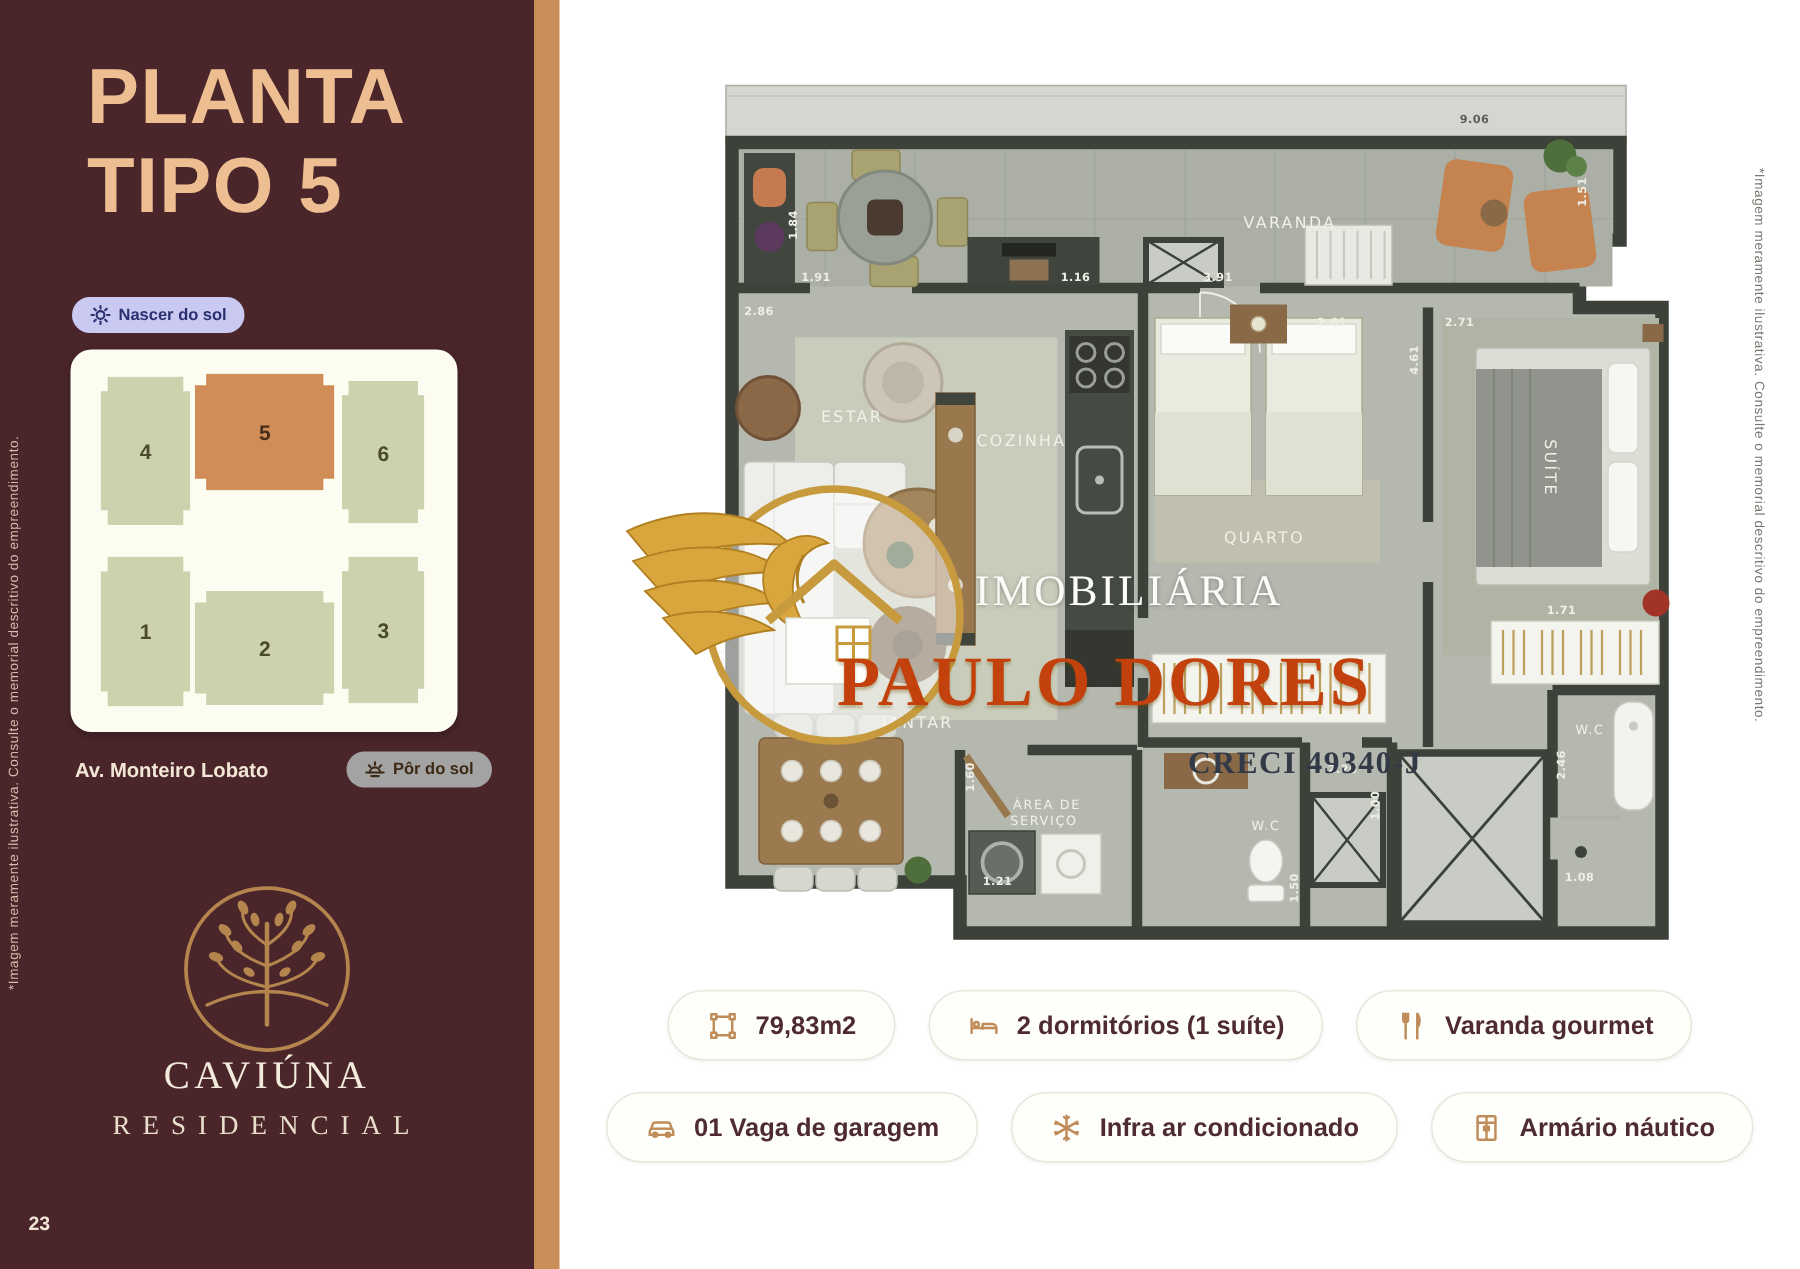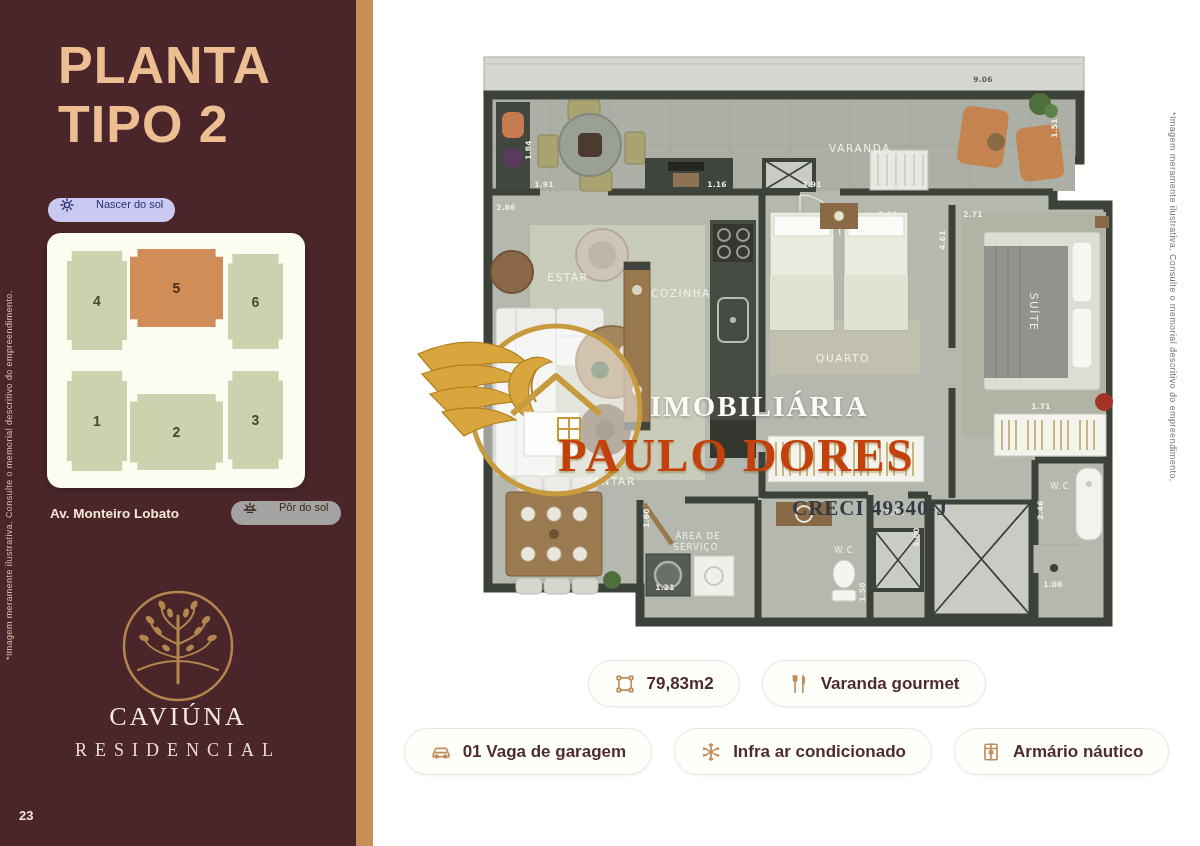--- a/index.html
+++ b/index.html
@@ -9,22 +9,22 @@
   
   .sidebar { position:absolute; left:0; top:0; width:356px; height:846px; background:#4a262b; }
   .accent-strip { position:absolute; left:356px; top:0; width:17px; height:846px; background:#c98d57; }
 
   .disc-left { position:absolute; left:4px; top:180px; height:480px; writing-mode:vertical-rl;
     transform:rotate(180deg); font-size:9px; color:#d9bbac; letter-spacing:.4px; }
 
   .title { position:absolute; left:58px; top:36px; font-weight:bold; font-size:52px;
     line-height:59px; color:#edbe92; letter-spacing:1px; }
 
-  .pill-badge { position:absolute; display:flex; gap:22px;
-    height:24px; padding:0 12px; border-radius:13px; font-weight:normal; font-size:11px; }
+  .pill-badge { position:absolute; display:flex; align-items:center; gap:5px;
+    height:24px; padding:0 12px; border-radius:13px; font-weight:bold; font-size:11px; }
   .sunrise { left:48px; top:198px; background:#c9c9f1; color:#2b3170; }
   .sunset  { left:231px; top:501px; background:#a3a3a3; color:#3d2a16; }
 
   .site-card { position:absolute; left:47px; top:233px; width:258px; height:255px;
     background:#fdfcf1; border-radius:14px; box-shadow:0 2px 6px rgba(0,0,0,.25); }
   .unit { position:absolute; display:flex; align-items:center; justify-content:center;
     background:#ccd1ae; color:#4b4a2c; font-weight:bold; font-size:14px;
     clip-path:polygon(0% 10%,8% 10%,8% 0%,92% 0%,92% 10%,100% 10%,100% 90%,92% 90%,92% 100%,8% 100%,8% 90%,0% 90%); }
   .unit.hl { background:#d18d58; color:#472f1c; }
   .u4 { left:20px;  top:18px;  width:60px; height:99px; }
@@ -51,22 +51,22 @@
   .room-sm { font-size:8.5px; letter-spacing:1.1px; }
   .dim { fill:#edefe7; font-family:"DejaVu Sans", sans-serif; font-weight:bold; font-size:7.5px; letter-spacing:.3px; }
   .dim-dark { fill:#5c5f58; }
 
   .disc-right { position:absolute; left:1168px; top:112px; height:380px; writing-mode:vertical-rl;
     font-size:9px; color:#77766f; letter-spacing:.4px; }
 
   
   .watermark { position:absolute; left:0; top:0; width:1200px; height:846px; pointer-events:none; }
   .pegasus { position:absolute; left:408px; top:316px; }
-  .wm-l1 { position:absolute; left:650px; top:390px; font-family:"Liberation Serif", serif;
-    font-weight:bold; font-size:29px; letter-spacing:2px; color:#fbfbf8;
+  .wm-l1 { position:absolute; left:650px; top:378px; font-family:"Liberation Serif", serif;
+    font-weight:normal; font-size:29px; letter-spacing:2px; color:#fbfbf8;
     text-shadow:0 1px 3px rgba(70,70,70,.45); }
   .wm-l2 { position:absolute; left:558px; top:428px; font-family:"Liberation Serif", serif;
     font-weight:bold; font-size:47px; letter-spacing:2px; color:#c2410c;
     text-shadow:0 2px 2px rgba(110,75,0,.35); }
   .wm-l3 { position:absolute; left:792px; top:496px; font-family:"Liberation Serif", serif;
     font-weight:bold; font-size:21px; letter-spacing:1px; color:#323947; }
 
   
   .features { position:absolute; left:373px; top:660px; width:827px;
     display:flex; flex-direction:column; align-items:center; gap:21px;justify-content:flex-end; }
@@ -81,21 +81,21 @@
 </head>
 <body>
 
 <div class="page">
 
   <aside class="sidebar">
     <div class="disc-left">*Imagem meramente ilustrativa. Consulte o memorial descritivo do empreendimento.</div>
 
     <div class="title">
       <div>PLANTA</div>
-      <div>TIPO 2</div>
+      <div>TIPO 5</div>
     </div>
 
     <div class="pill-badge sunrise">
       <svg width="14" height="14" viewBox="0 0 14 14">
         <g stroke="#2b3170" stroke-width="1.4" fill="none" stroke-linecap="round">
           <circle cx="7" cy="7" r="2.6"></circle>
           <path d="M7 1v1.6M7 11.4V13M1 7h1.6M11.4 7H13M2.8 2.8l1.1 1.1M10.1 10.1l1.1 1.1M11.2 2.8l-1.1 1.1M3.9 10.1l-1.1 1.1"></path>
         </g>
       </svg>
       <span>Nascer do sol</span>
@@ -383,20 +383,27 @@
           <rect x="3.5" y="3.5" width="3.6" height="3.6"></rect>
             <rect x="16.9" y="3.5" width="3.6" height="3.6"></rect>
           <rect x="3.5" y="16.9" width="3.6" height="3.6"></rect>
             <rect x="16.9" y="16.9" width="3.6" height="3.6"></rect>
           <path d="M7.1 5.3h9.8M7.1 18.7h9.8M5.3 7.1v9.8M18.7 7.1v9.8"></path>
         </svg>
         <span>79,83m2</span>
       </div>
       <div class="feat">
         <svg class="ico" width="22" height="22" viewBox="0 0 24 24">
+          <path d="M3 7v10M3 13.5h18M21 17v-3.5a3 3 0 0 0-3-3h-7v3.5"></path>
+          <circle cx="6.5" cy="10.8" r="1.7"></circle>
+        </svg>
+        <span>2 dormitórios (1 suíte)</span>
+      </div>
+      <div class="feat">
+        <svg class="ico" width="22" height="22" viewBox="0 0 24 24">
           <path d="M6 3v4.5M9.5 3v4.5M6 7.5a1.75 1.75 0 0 0 3.5 0M7.75 3v4.5M7.75 9.3V21"></path>
           <path d="M16.2 21V3c2.3 2.9 2.3 7.3 0 10.2"></path>
         </svg>
         <span>Varanda gourmet</span>
       </div>
     </div>
     <div class="feat-row">
       <div class="feat">
         <svg class="ico" width="22" height="22" viewBox="0 0 24 24">
           <path d="M3.5 17v-2.2c0-.9.4-1.7 1-2.2l1.1-3.2A2 2 0 0 1 7.5 8h9a2 2 0 0 1 1.9 1.4l1.1 3.2c.6.5 1 1.3 1 2.2V17"></path>

